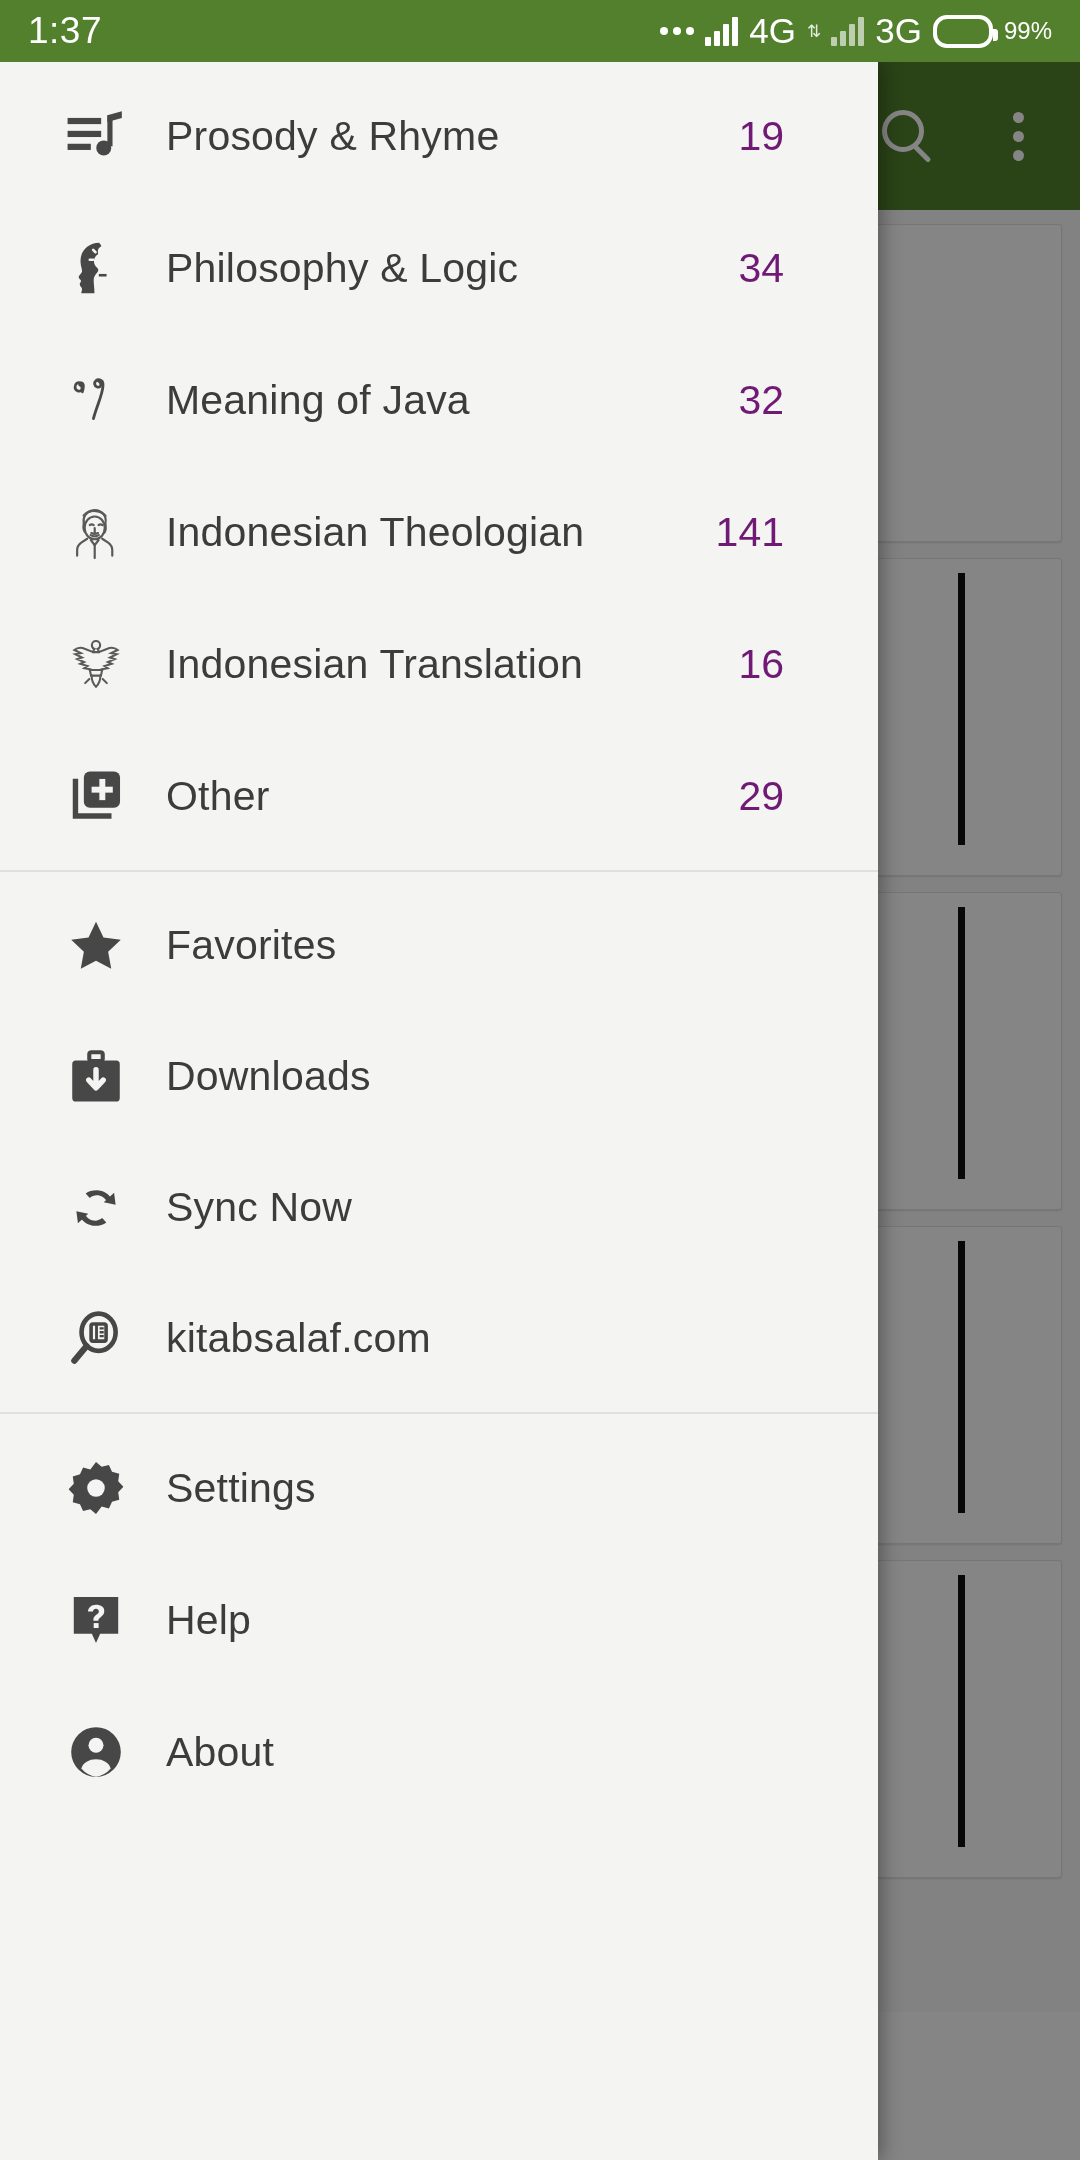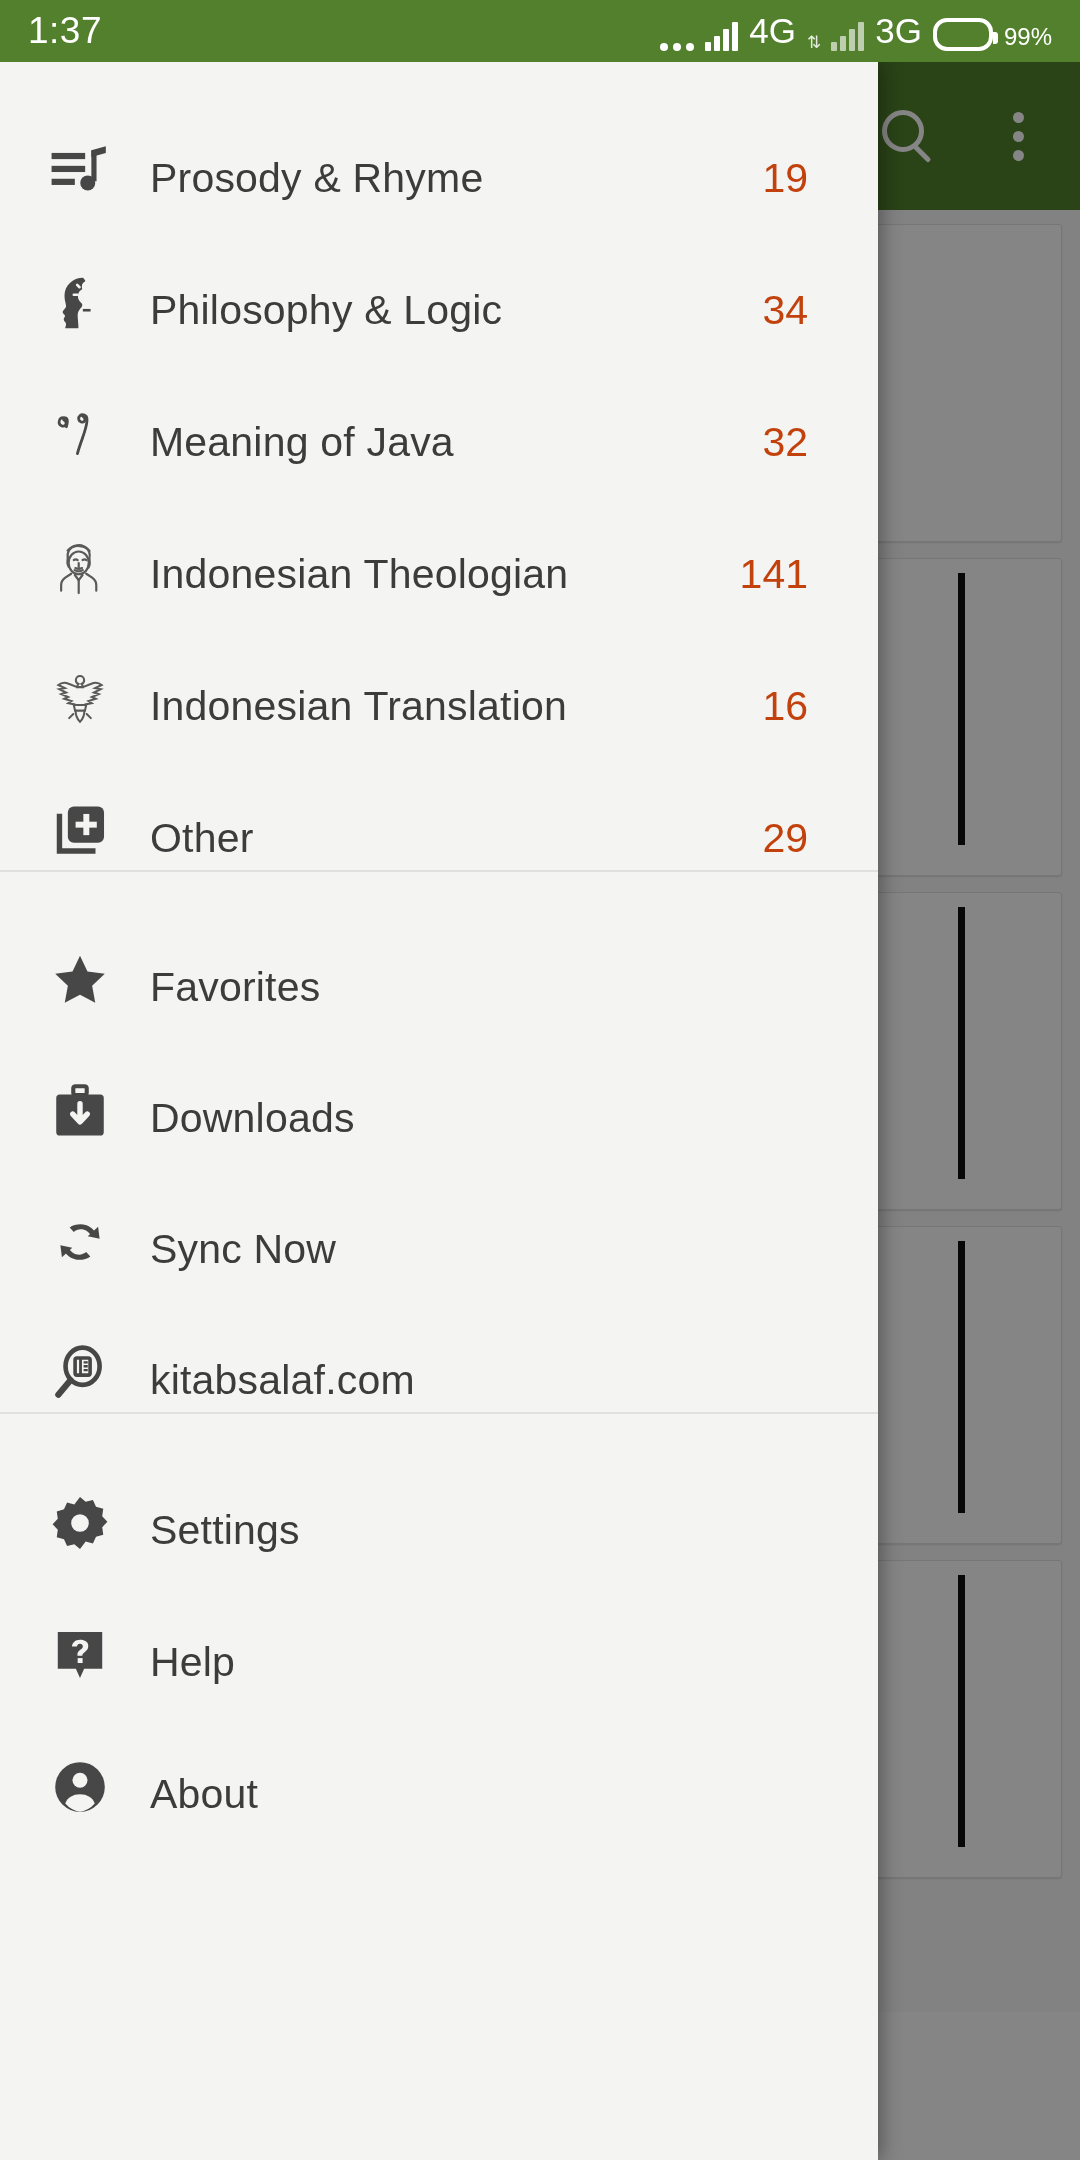--- a/index.html
+++ b/index.html
@@ -12,21 +12,21 @@
   #screen { position: relative; width: 1080px; height: 2160px; overflow: hidden; background:#fff; }
 
   
   #statusbar {
     position: absolute; top: 0; left: 0; width: 1080px; height: 62px;
     background: #52802c;
     display: flex; align-items: center; justify-content: space-between;
     padding: 0 28px; color: #ffffff; z-index: 60;
   }
   #clock { font-size: 37px; letter-spacing: .5px; text-align: center; }
-  #status-right { display: flex; align-items: flex-end; gap: 11px; }
+  #status-right { display: flex; align-items: center; gap: 11px; }
   .dots3 { display: flex; align-items: flex-end; gap: 5px; }
   .dots3 i { width: 8px; height: 8px; border-radius: 50%; background: #fff; display: block; }
   .bars { display: flex; align-items: flex-end; gap: 3px; height: 30px; }
   .bars b { width: 6px; background: #fff; display: block; border-radius: 1px; }
   .bars b:nth-child(1){height:9px} .bars b:nth-child(2){height:15px}
   .bars b:nth-child(3){height:22px} .bars b:nth-child(4){height:29px}
   .bars.dim b { background: rgba(255,255,255,.62); }
   .nettxt { font-size: 35px; }
   .tinyarrows { font-size: 17px; line-height: 1; opacity: .85; letter-spacing:-1px; }
   .battery {
@@ -96,25 +96,25 @@
   
   #drawer {
     position:absolute; top: 62px; left: 0; width: 878px; height: 2098px;
     background: #f4f5f3; z-index: 40;
     box-shadow: 4px 0 18px rgba(0,0,0,.34);
     display:flex; flex-direction:column;
   }
   .drawer-section { padding: 8px 0; }
   .divider { height: 2px; background: #e0e0e0; }
   .row {
-    display:flex; align-items:flex-end; height: 132px; padding: 0 0 0 32px; cursor:pointer;
+    display:flex; align-items:center; height: 132px; padding: 0 0 0 48px; cursor:pointer;
   }
   .row .ic { width: 96px; min-width:96px; display:flex; align-items:center; justify-content:center; }
   .row .lbl { flex: 1; font-size: 41px; color: #3c3c3c; margin-left: 22px; letter-spacing:.2px; }
-  .row .cnt { font-size: 41px; color: #c2410c; margin-right: 70px; }
+  .row .cnt { font-size: 41px; color: #701a75; margin-right: 94px; }
   svg { display:block; }
 
   .sec2 .row { height: 131px; }
 </style>
 </head>
 <body>
 
 <div id="screen">
 
   <div id="appbg">

